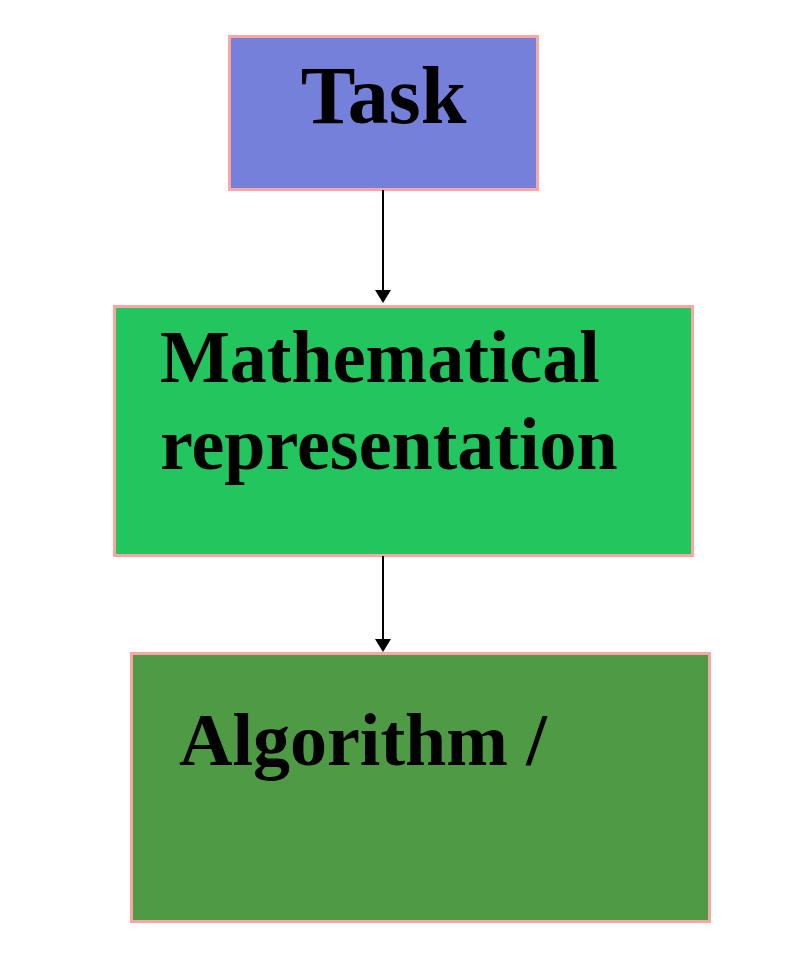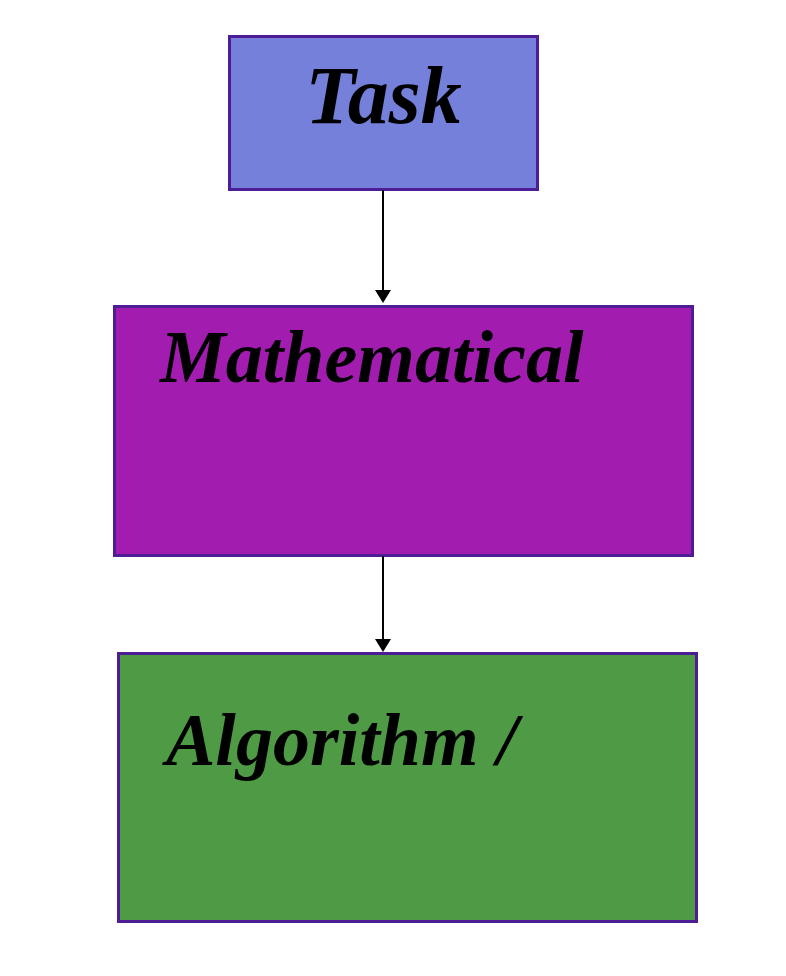--- a/index.html
+++ b/index.html
@@ -11,24 +11,23 @@
     position: relative;
     width: 786px;
     height: 976px;
     background: #ffffff;
     overflow: hidden;
     font-family: "Liberation Serif", "DejaVu Serif", serif;
   }
   .node {
     position: absolute;
     box-sizing: border-box;
-    border: 3px solid #4c1d95;
+    border: 3px solid #fca5a5;
     color: #000000;
     font-weight: bold;
-    font-style: italic;
   }
   .node-task {
     left: 228px;
     top: 35px;
     width: 311px;
     height: 156px;
     font-size: 82px;
     display: flex;
     align-items: center;
     justify-content: center;
@@ -37,21 +36,21 @@
   .node-math {
     left: 113px;
     top: 305px;
     width: 581px;
     height: 252px;
     font-size: 74px;
     line-height: 87px;
     padding: 6px 8px 0 44px;
   }
   .node-algo {
-    left: 117px;
+    left: 130px;
     top: 652px;
     width: 581px;
     height: 271px;
     font-size: 74px;
     line-height: 87px;
     padding: 42px 8px 0 46px;
   }
   .edge {
     position: absolute;
     width: 16px;
@@ -95,22 +94,23 @@
 
   <div class="node node-task" style="background-color: rgb(116, 128, 218);">
     <span class="line">Task</span>
   </div>
 
   <div class="edge edge-1">
     <div class="shaft"></div>
     <div class="head"></div>
   </div>
 
-  <div class="node node-math" style="background-color: #a21caf;">
+  <div class="node node-math" style="background-color: #22c55e;">
     <span class="line">Mathematical</span>
+    <span class="line">representation</span>
   </div>
 
   <div class="edge edge-2">
     <div class="shaft"></div>
     <div class="head"></div>
   </div>
 
   <div class="node node-algo" style="background-color: rgb(79, 154, 68);">
     <span class="line">Algorithm /</span>
   </div>

